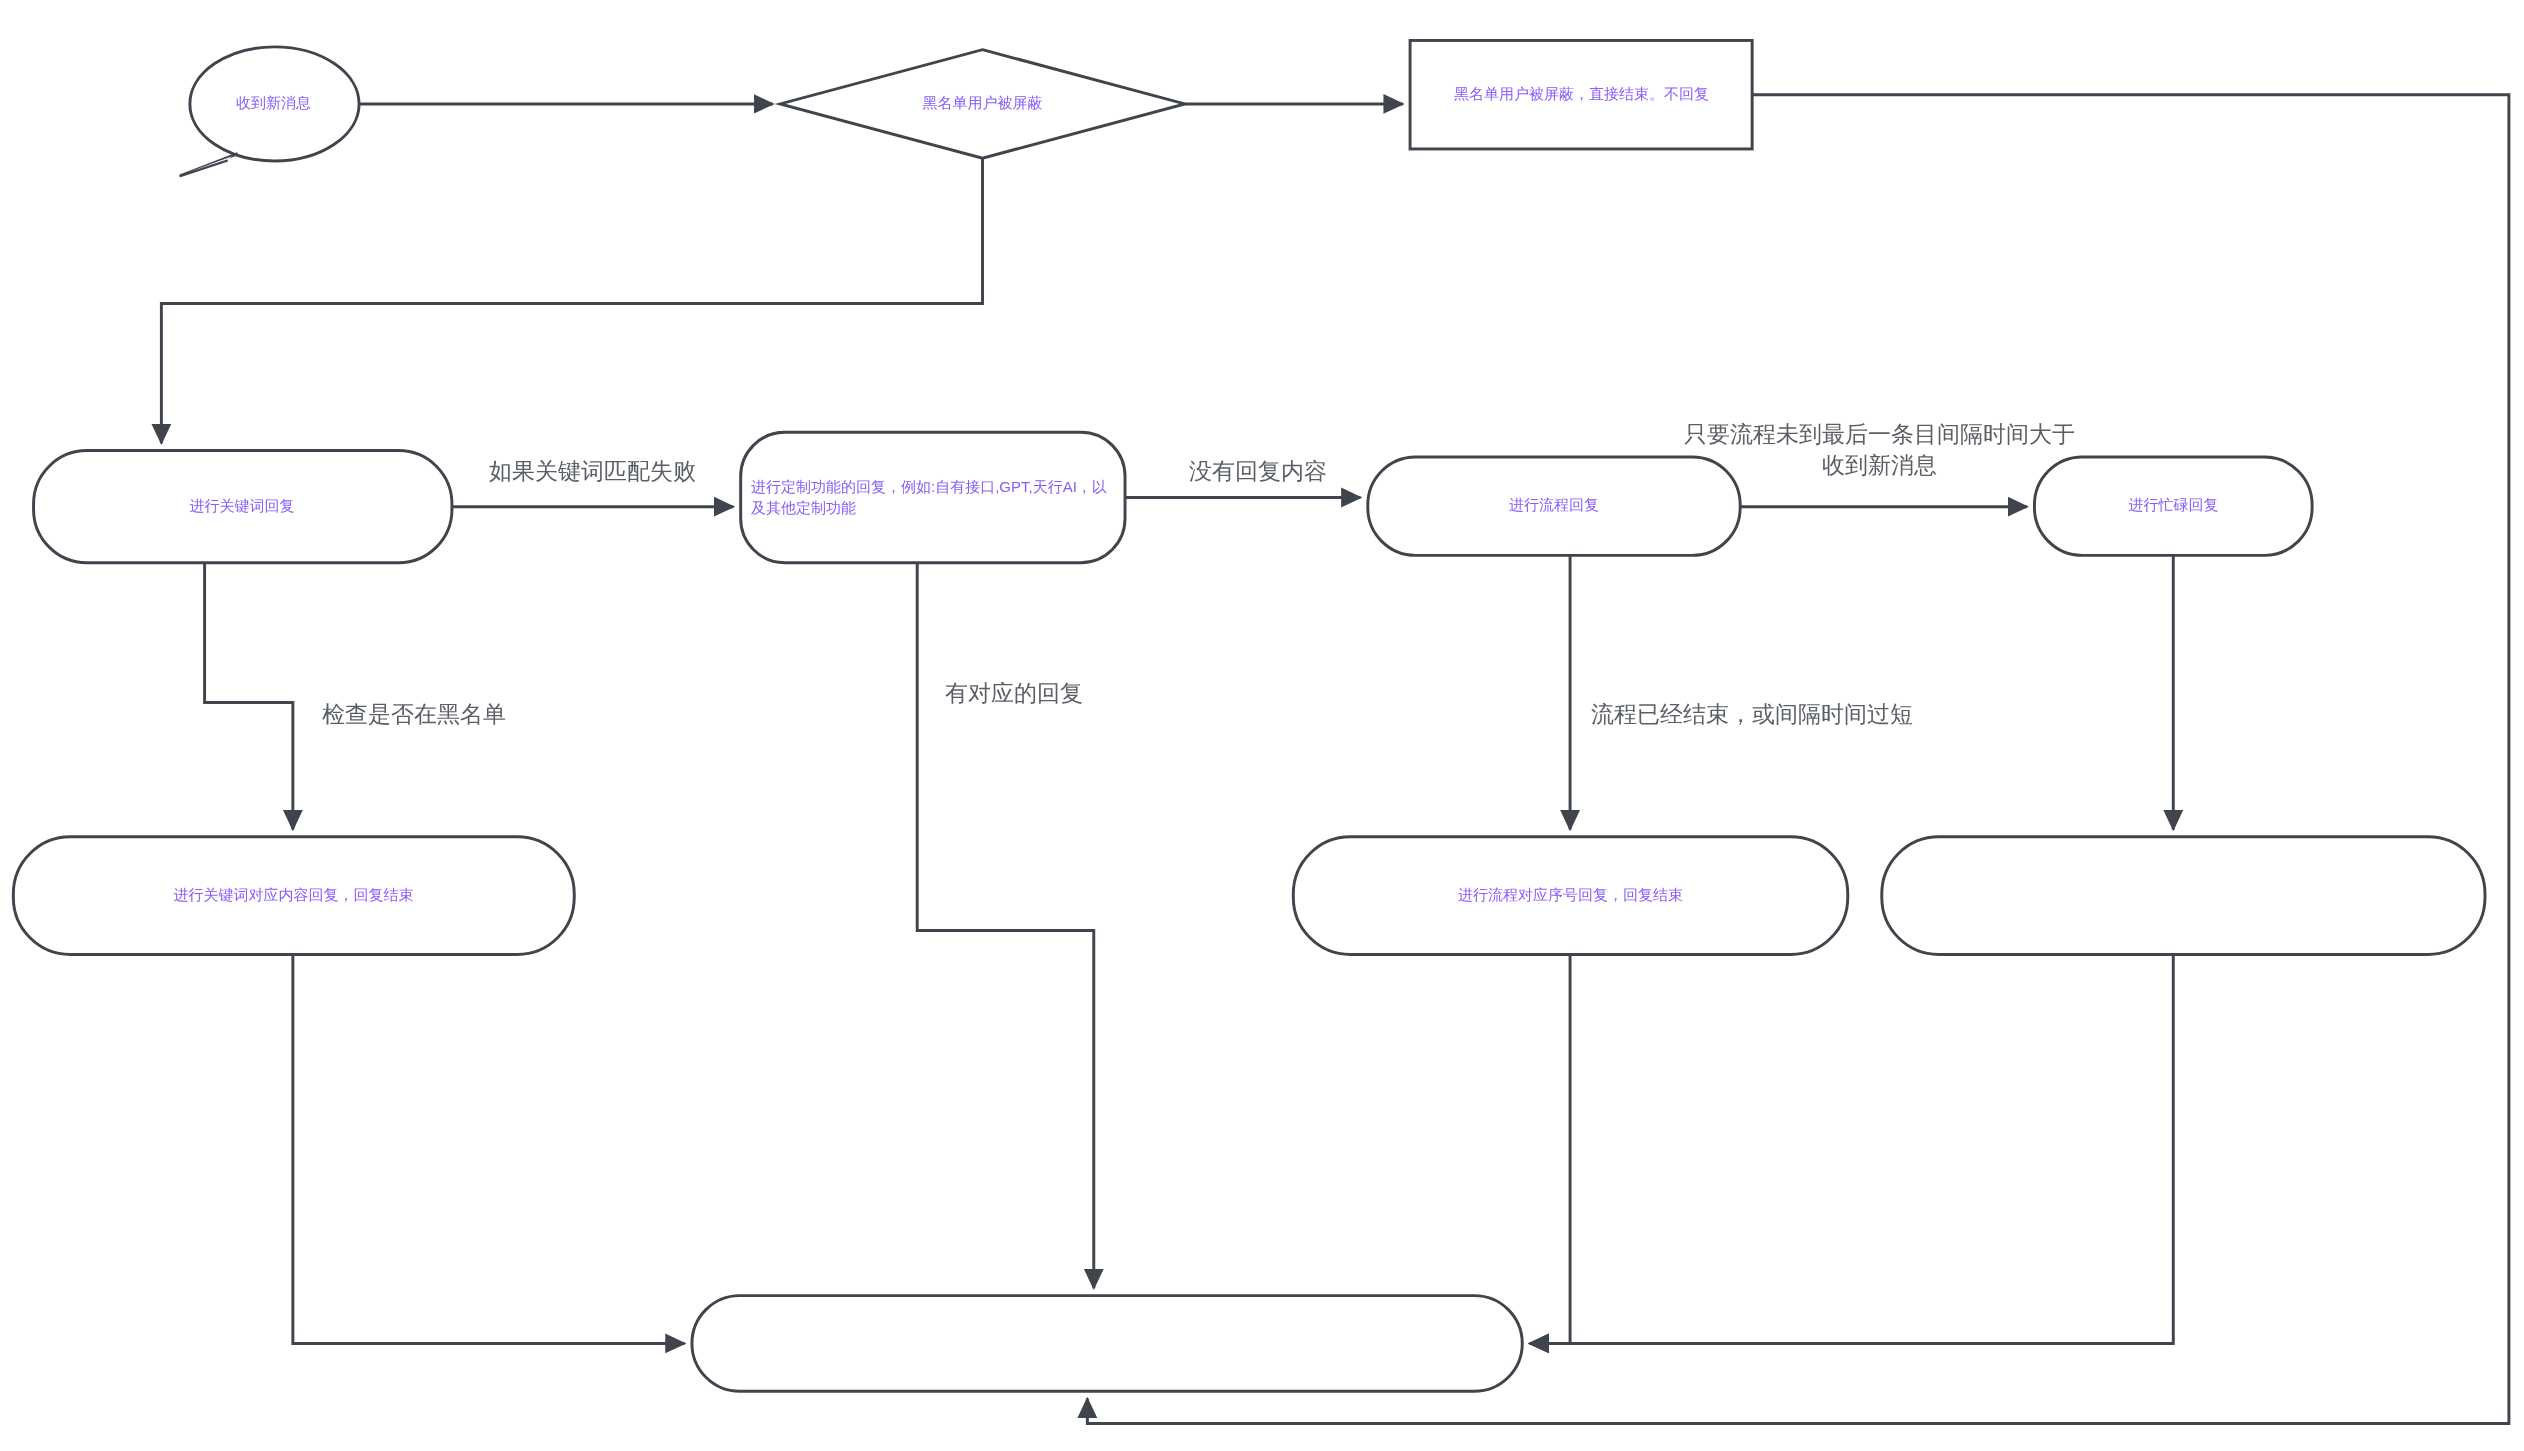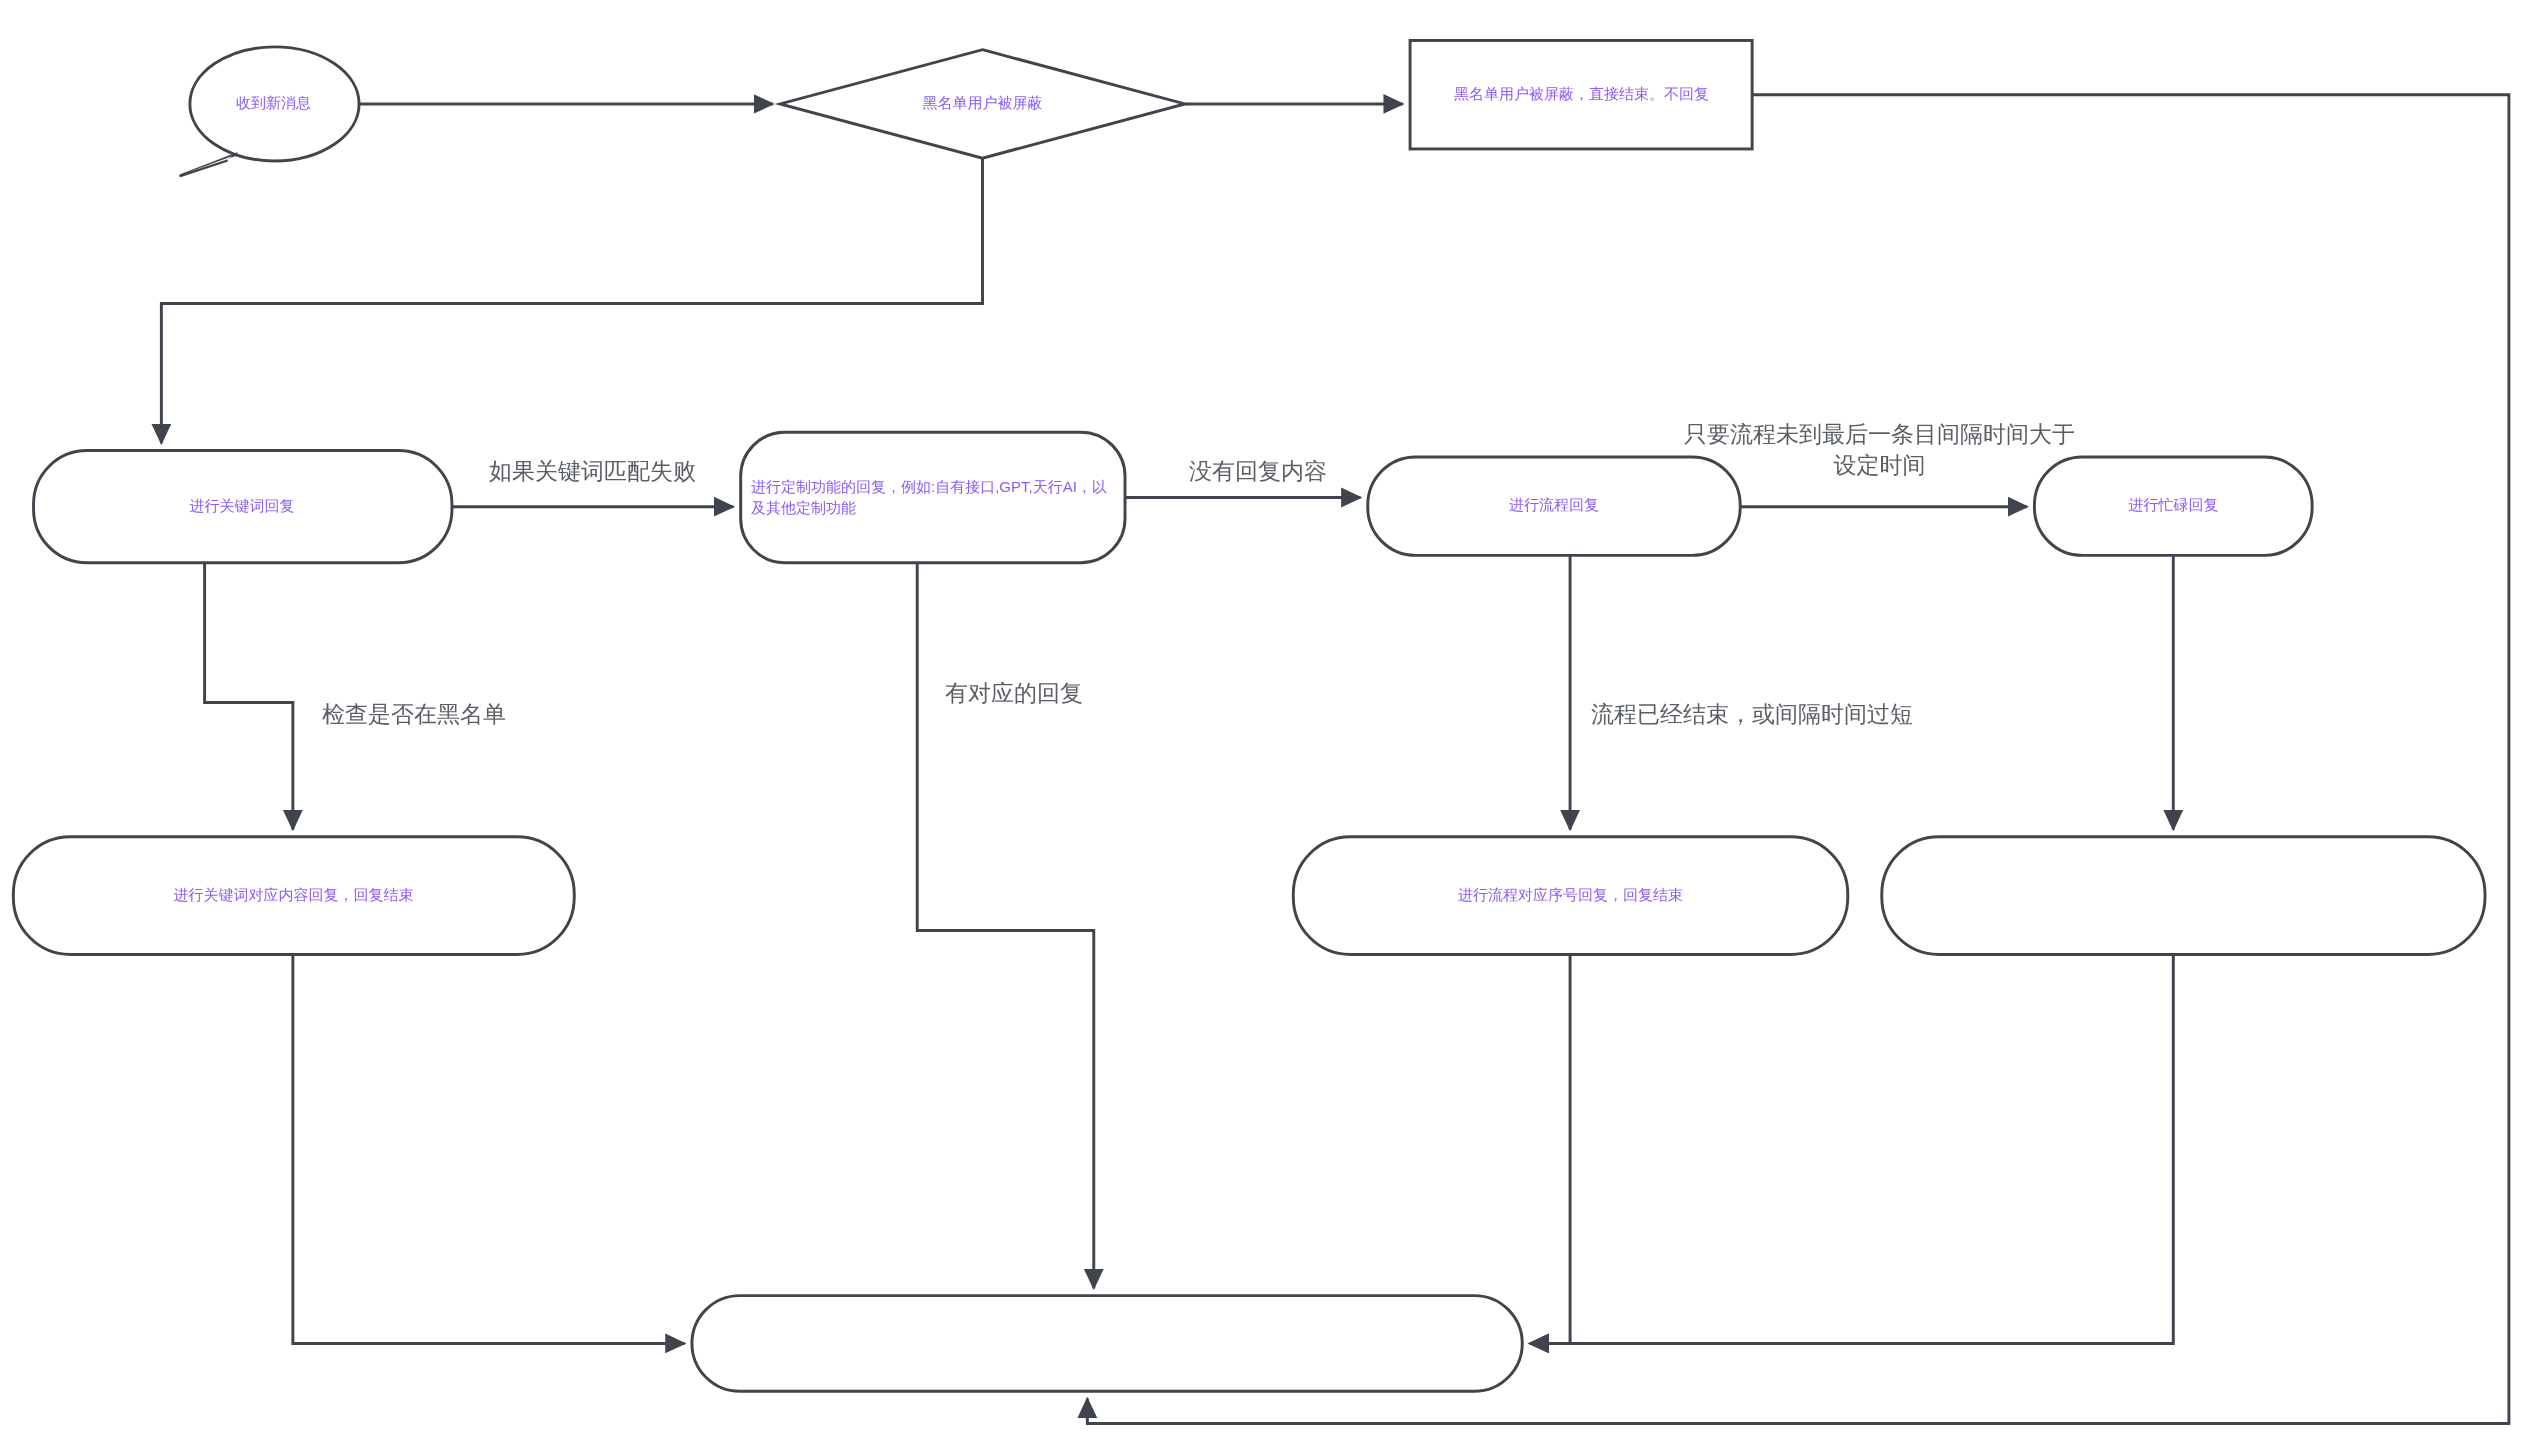--- a/index.html
+++ b/index.html
@@ -103,18 +103,18 @@
 
   <div class="edgelabel" style="left:469px;top:456px;width:247px;">如果关键词匹配失败</div>
 
   <div class="edgelabel" style="left:322px;top:699px;width:247px;text-align:left;">检查是否在黑名单</div>
 
   <div class="edgelabel" style="left:1166px;top:456px;width:184px;">没有回复内容</div>
 
   <div class="edgelabel" style="left:945px;top:678px;width:184px;text-align:left;">有对应的回复</div>
 
   <div class="edgelabel" style="left:1661px;top:419px;width:437px;">只要流程未到最后一条目间隔时间大于
-设定时间</div>
+收到新消息</div>
 
   <div class="edgelabel" style="left:1591px;top:699px;width:359px;text-align:left;">流程已经结束，或间隔时间过短</div>
 
 </div>
 
 
 </body></html>

